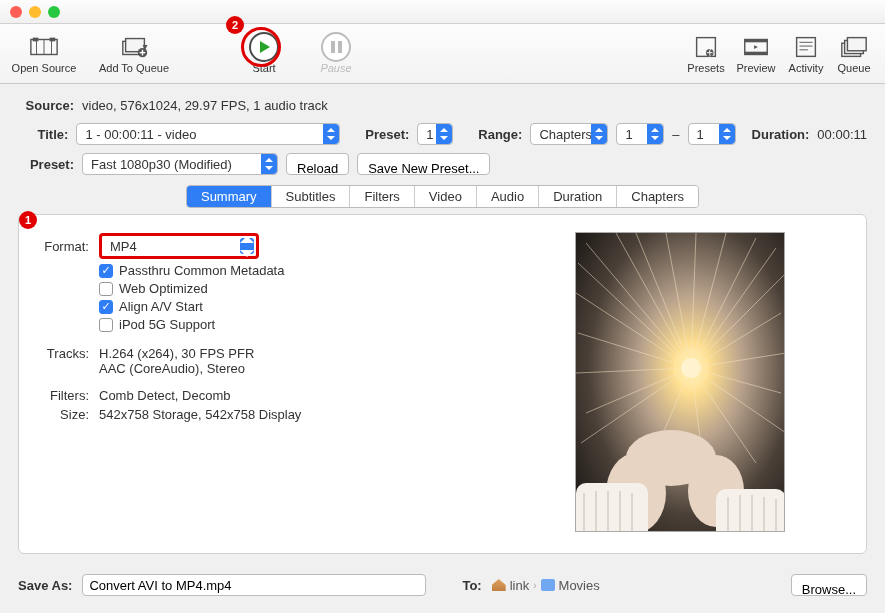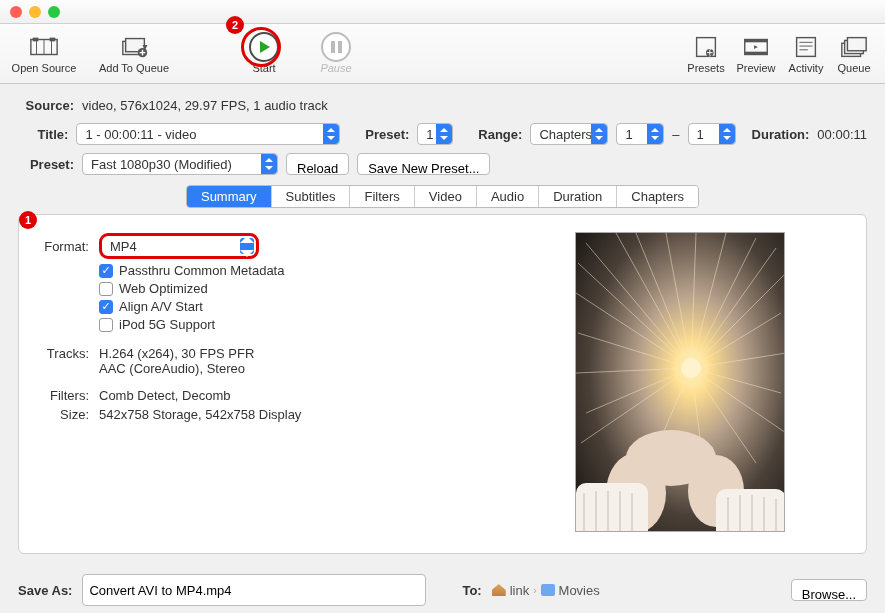--- a/index.html
+++ b/index.html
@@ -23,38 +23,38 @@
 .pause-bars span { width: 4px; height: 12px; background: #bbb; }
 .red-ring { position: absolute; width: 40px; height: 40px; border: 3px solid #e00000; border-radius: 50%; top: -7px; left: -7px; }
 .badge { position: absolute; width: 18px; height: 18px; border-radius: 50%; background: #e00000; color: #fff; font-size: 11px; font-weight: bold; display: flex; align-items: center; justify-content: center; }
 .badge-start { top: -18px; left: -22px; }
 .chev { font-size: 10px; color: #555; margin-left: -8px; }
 .spacer { flex: 1; }
 .content { padding: 10px 18px; }
 .row { display: flex; align-items: center; margin: 4px 0; gap: 8px; }
 .lbl { font-weight: 600; font-size: 13px; width: 56px; text-align: right; }
 .lbl-sm { width: auto; font-weight: 600; }
-select, input[type=text] { height: 32px; border: 1px solid #bbb; border-radius: 4px; background: #fff; padding: 0 6px; font-size: 13px; }
+select, input[type=text] { height: 22px; border: 1px solid #bbb; border-radius: 4px; background: #fff; padding: 0 6px; font-size: 13px; }
 .mac-select { position: relative; display: inline-flex; align-items: center; background: #fff; border: 1px solid #bbb; border-radius: 4px; height: 22px; padding: 0 20px 0 8px; }
 .mac-select .arrows { position: absolute; right: 0; top: 0; bottom: 0; width: 16px; background: #2f7ef6; border-radius: 0 4px 4px 0; display: flex; align-items: center; justify-content: center; }
 .mac-select .arrows svg { width: 8px; height: 12px; }
 .btn { height: 22px; border: 1px solid #bbb; border-radius: 4px; background: #fff; padding: 7px 10px; cursor: pointer; }
 .tabs { display: flex; justify-content: center; margin: 10px 0 6px; }
 .tabgroup { display: flex; border: 1px solid #bbb; border-radius: 4px; overflow: hidden; }
 .tab { padding: 3px 14px; font-size: 13px; background: #fff; border-right: 1px solid #ccc; cursor: pointer; }
 .tab:last-child { border-right: none; }
 .tab.active { background: #2f7ef6; color: #fff; }
 .panel { border: 1px solid #d0d0d0; border-radius: 6px; padding: 14px 18px 18px; background: #fff; display: flex; gap: 20px; min-height: 340px; }
 .panel-left { flex: 0 0 56%; }
 .panel-right { flex: 1; display: flex; align-items: center; justify-content: center; }
 .preview-img { width: 210px; height: 300px; border: 1px solid #aaa; position: relative; overflow: hidden; }
 .field-row { display: flex; align-items: center; margin: 4px 0; gap: 10px; }
 .field-label { width: 52px; text-align: right; font-size: 13px; }
 .format-wrap { position: relative; }
-.format-select { width: 160px; border: 3px solid #e00000; border-radius: 9px; padding-left: 8px; display: flex; align-items: center; height: 26px; background: #fff; position: relative; }
+.format-select { width: 160px; border: 3px solid #e00000; border-radius: 4px; padding-left: 8px; display: flex; align-items: center; height: 26px; background: #fff; position: relative; }
 .format-select .arrows { position: absolute; right: 2px; top: 2px; bottom: 2px; width: 14px; background: #2f7ef6; border-radius: 3px; display: flex; align-items: center; justify-content: center; }
 .badge-format { position: absolute; top: -22px; left: -18px; width: 18px; height: 18px; border-radius: 50%; background: #e00000; color: #fff; font-size: 11px; font-weight: bold; display: flex; align-items: center; justify-content: center; }
 .checkrow { display: flex; align-items: center; gap: 6px; margin: 3px 0 3px 62px; font-size: 13px; }
 .chk { width: 14px; height: 14px; border: 1px solid #999; border-radius: 3px; display: inline-flex; align-items: center; justify-content: center; }
 .chk.checked { background: #2f7ef6; border-color: #2f7ef6; }
 .chk.checked::after { content: "✓"; color: #fff; font-size: 11px; }
 .footer { display: flex; align-items: center; padding: 10px 18px 14px; gap: 10px; }
 .saveas-input { flex: 0 0 344px; height: 24px; border: 2px solid #5b7de0; border-radius: 4px; padding: 0 6px; background: #fff; }
 .to-path { display: flex; align-items: center; gap: 4px; font-size: 12px; color: #555; }
 .home-icon, .folder-icon { width: 14px; height: 12px; display: inline-block; }

